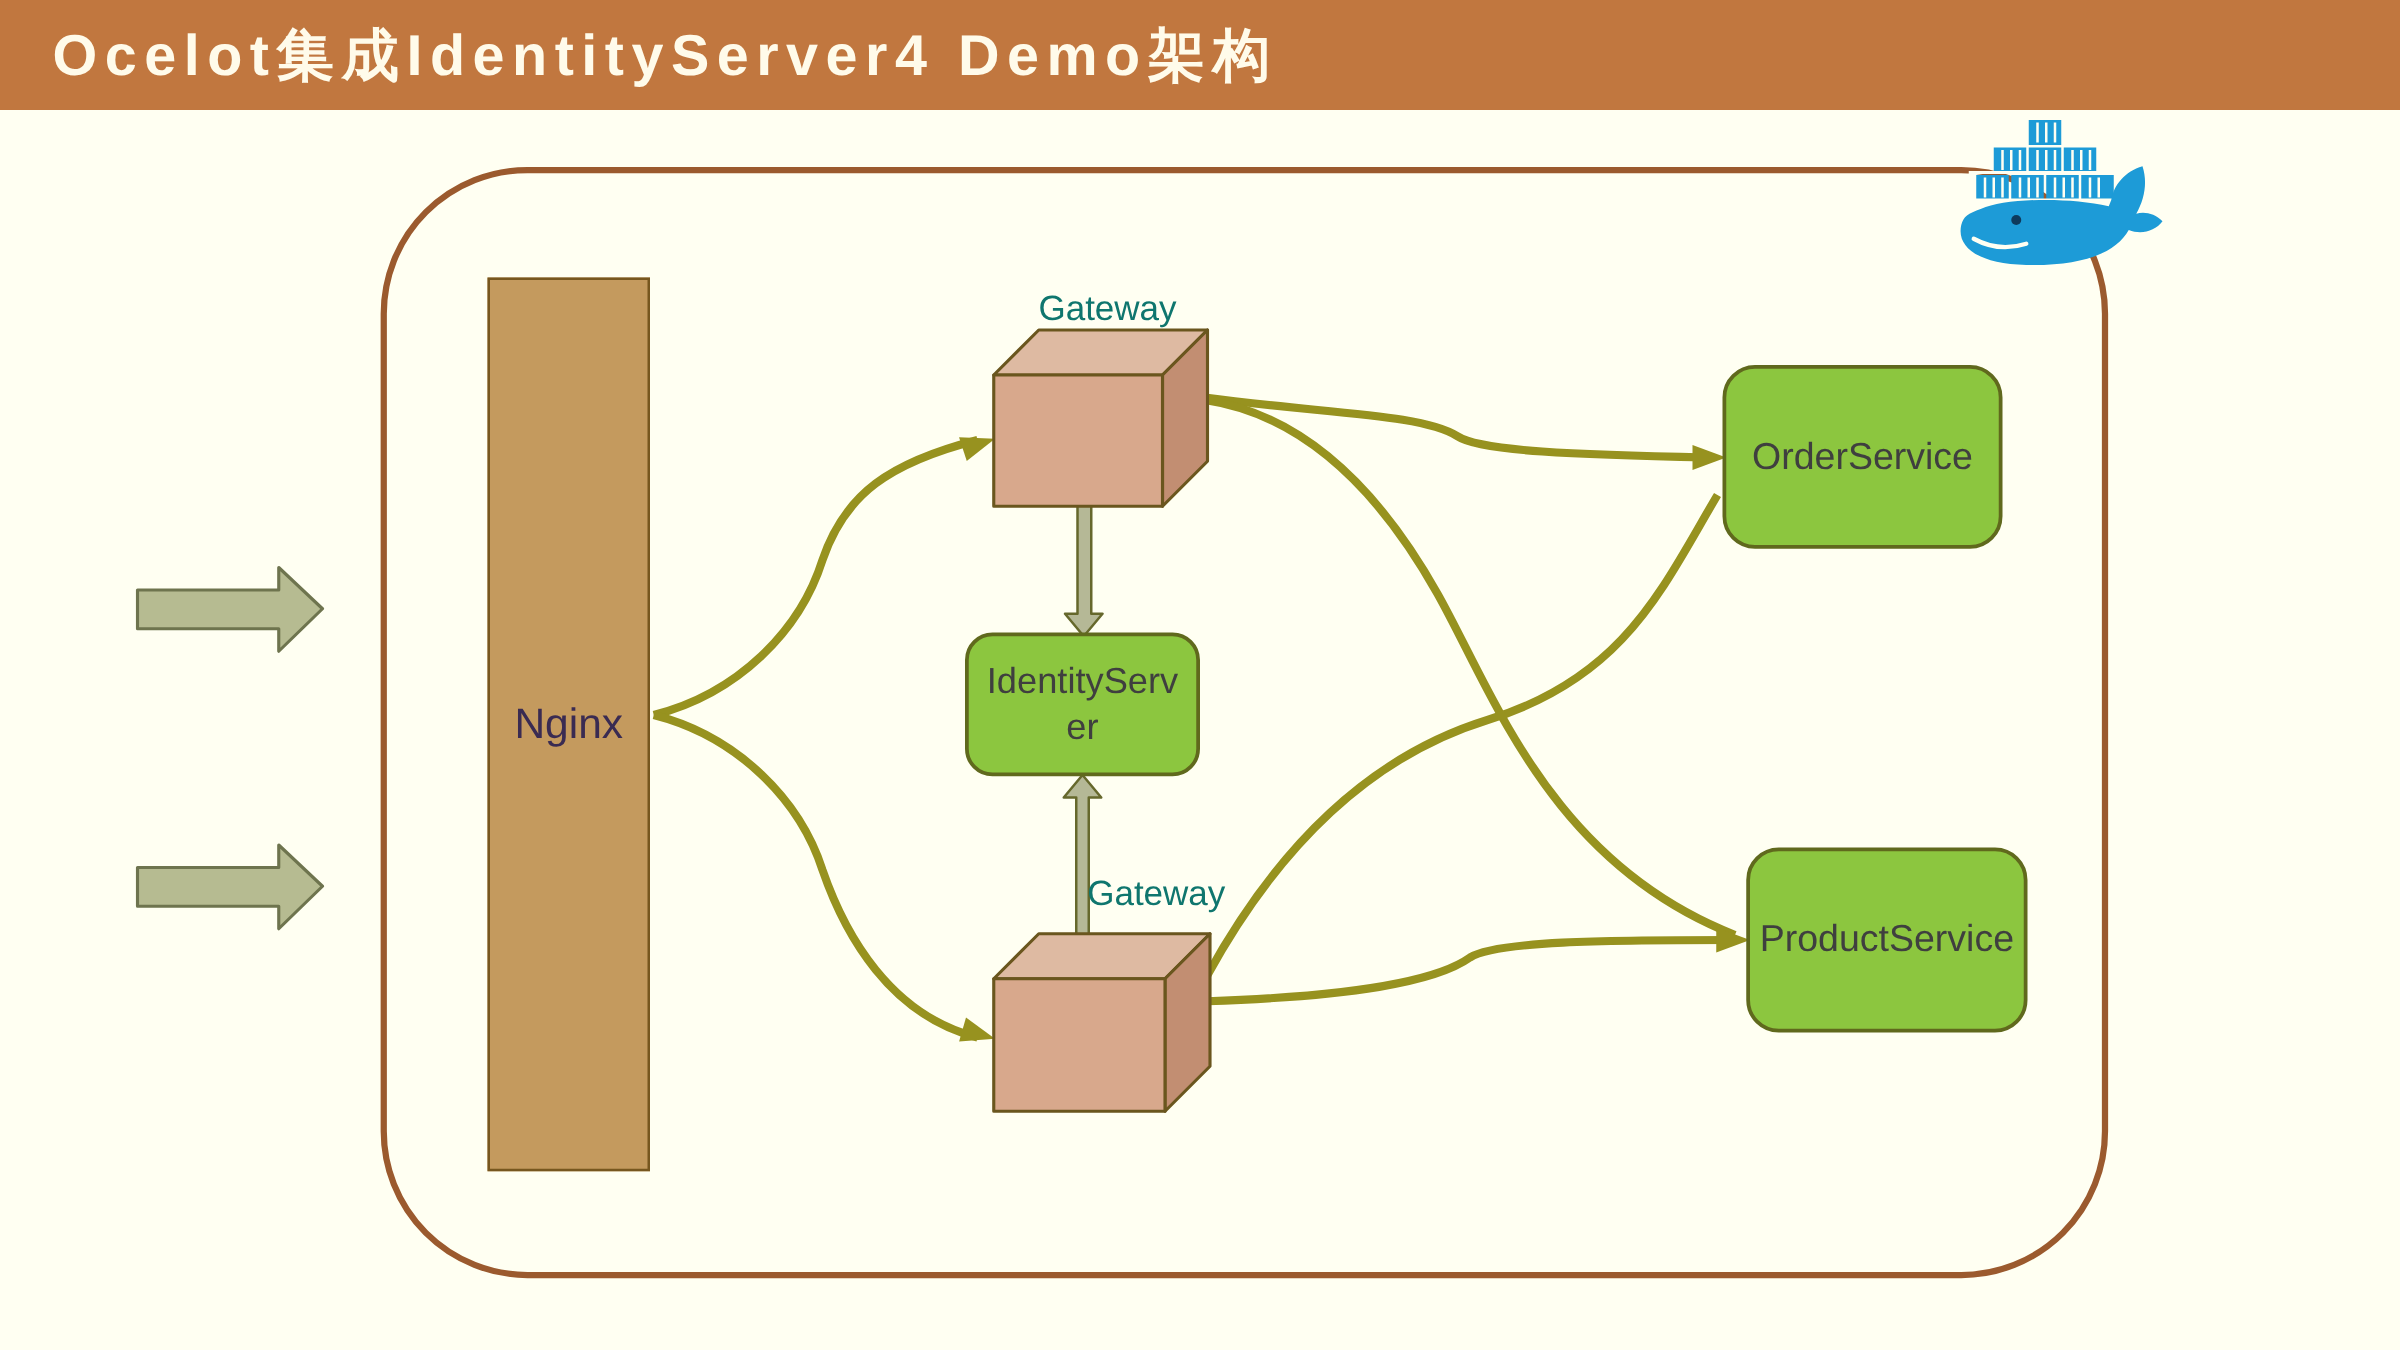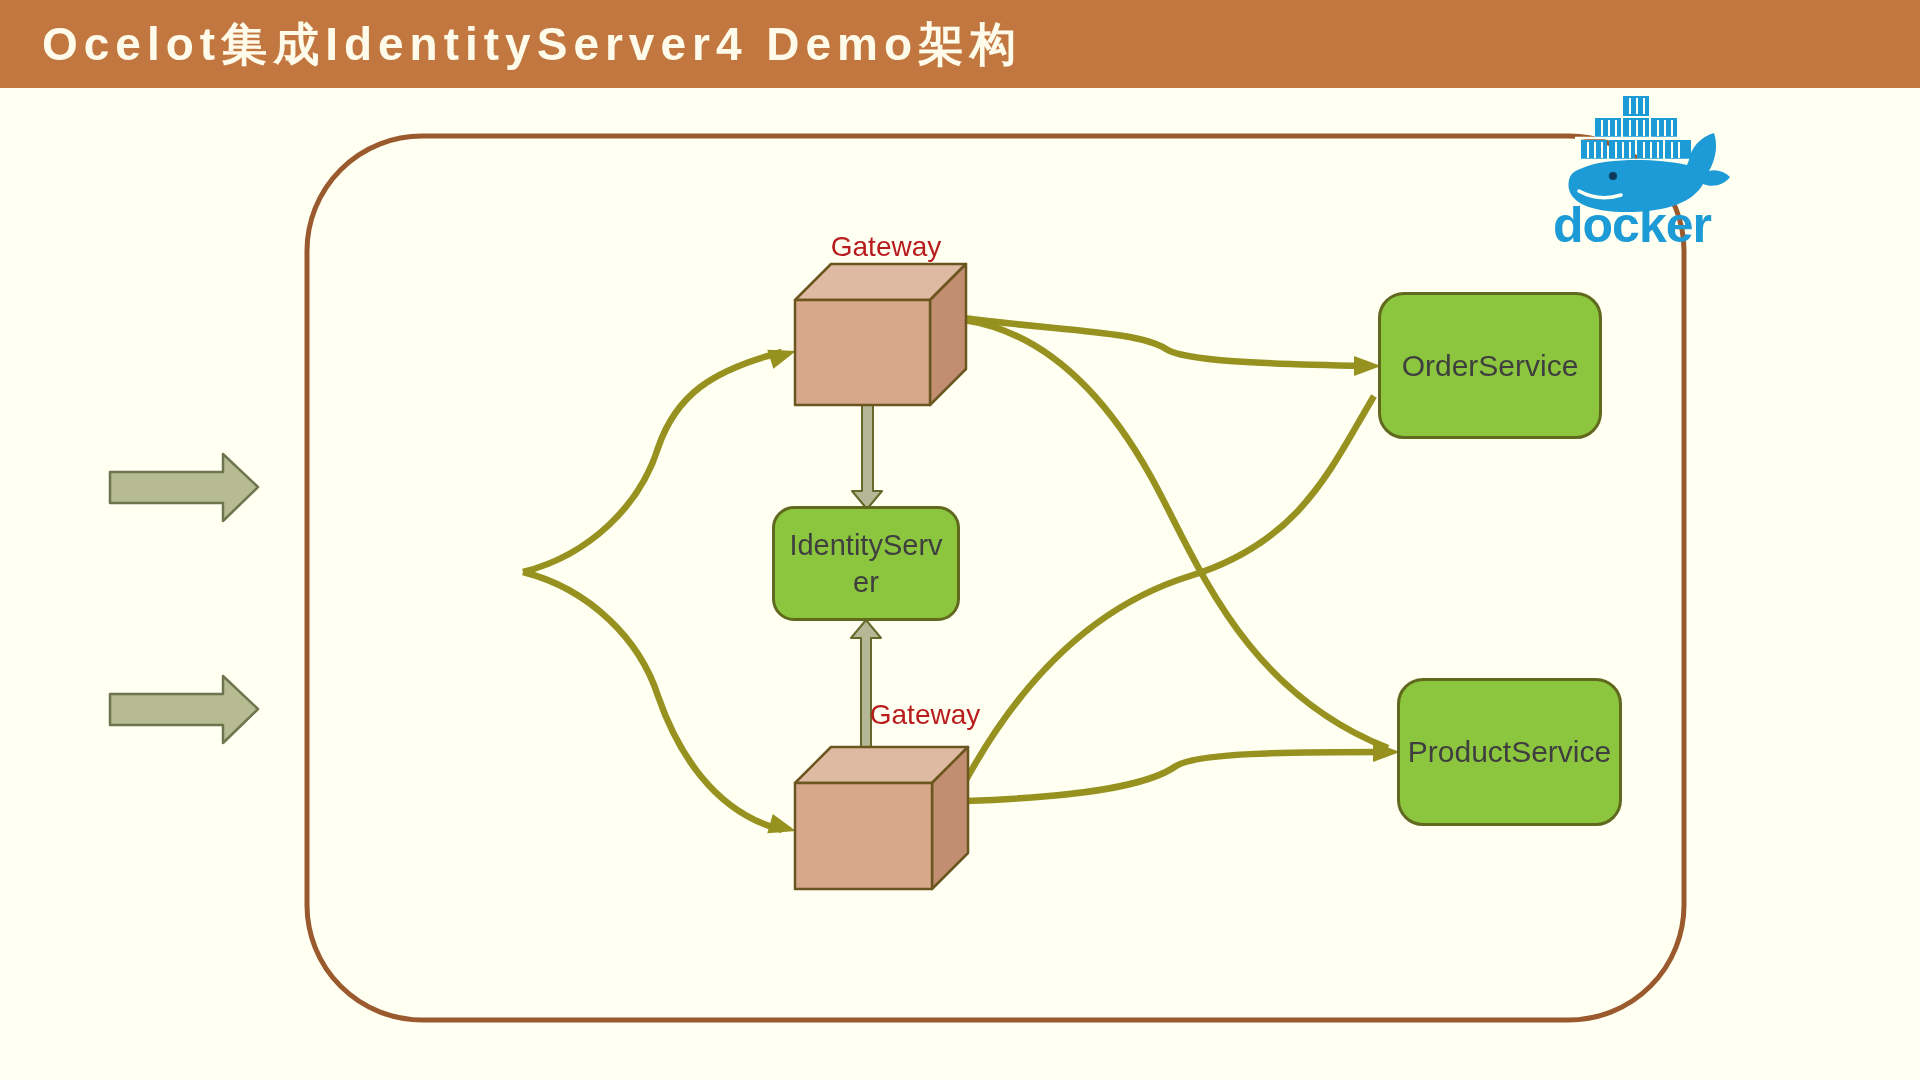--- a/index.html
+++ b/index.html
@@ -7,21 +7,21 @@
     position:relative;width:1920px;height:1080px;overflow:hidden;
     background:#FFFFF2;font-family:"Liberation Sans",sans-serif;
   }
   .title-bar{
     position:absolute;left:0;top:0;width:1920px;height:88px;
     background:#C1773F;color:#FFFBEA;font-weight:bold;font-size:46px;
     letter-spacing:6px;line-height:88px;padding-left:42px;box-sizing:border-box;
     white-space:nowrap;
   }
   svg.diagram{position:absolute;left:0;top:0;width:1920px;height:1080px;}
-  .label{position:absolute;color:#b91c1c;text-align:center;}
+  .label{position:absolute;color:#0f766e;text-align:center;}
   .nginx-box{
     position:absolute;left:390px;top:222px;width:130px;height:715px;
     background:#C49A5E;border:2px solid #77571F;box-sizing:border-box;
     display:flex;align-items:center;justify-content:center;
     color:#3A2B52;font-size:34px;
   }
   .service-box{
     position:absolute;background:#8CC63F;border:3px solid #60691D;
     box-sizing:border-box;display:flex;align-items:center;justify-content:center;
     color:#3F3F3F;white-space:pre-line;text-align:center;line-height:1.25;
@@ -105,30 +105,32 @@
       </g>
       <path d="M6,88 C2,106 20,119 58,120 C104,121 130,110 140,92
                C150,96 161,93 167,85 C161,79 153,77 146,79
                C153,67 155,53 151,41 C137,45 128,56 126,68 L124,73
                C90,65 40,67 22,75 C11,79 8,81 6,88 Z" fill="#1D9BD7"></path>
       <circle cx="50" cy="84" r="4" fill="#0E3A5C"></circle>
       <path d="M16,99 Q36,110 58,103" stroke="#FFFFF2" stroke-width="3.5" fill="none" stroke-linecap="round"></path>
     </g>
   </svg>
 
+  <div class="nginx-box">
+    <span>Nginx</span>
+  </div>
 
   <div class="label gw-top">Gateway</div>
   <div class="label gw-bottom">Gateway</div>
 
   <div class="service-box identity-box">
     <span>IdentityServ
 er</span>
   </div>
   <div class="service-box order-box">
     <span>OrderService</span>
   </div>
   <div class="service-box product-box">
     <span>ProductService</span>
   </div>
 
-  <div class="docker-wordmark">docker</div>
 
 </div>
 
 </body></html>

